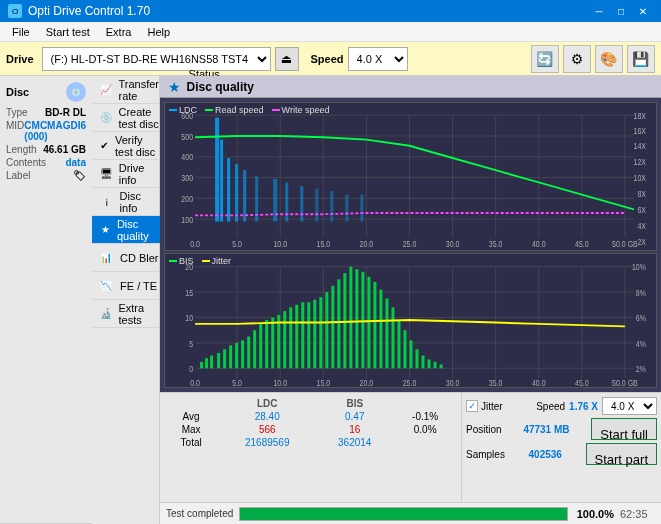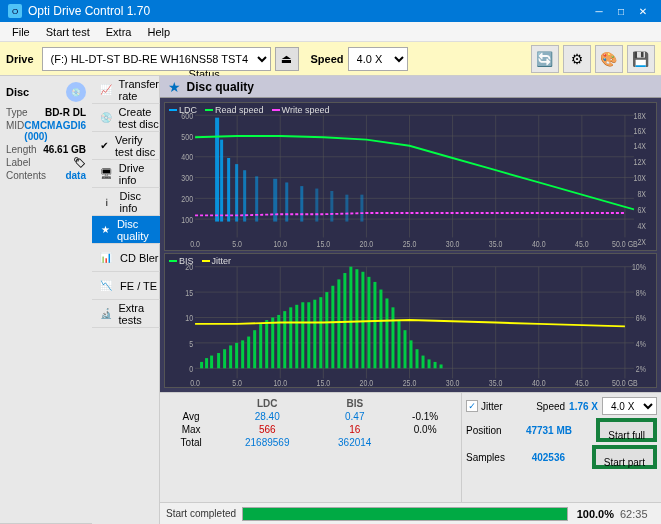--- a/index.html
+++ b/index.html
@@ -69,21 +69,21 @@
     .stats-table { flex: 1; padding: 4px; }
     .stats-table table { width: 100%; font-size: 10px; border-collapse: collapse; }
     .stats-table th { color: #555; font-weight: bold; text-align: center; padding: 1px 4px; }
     .stats-table td { text-align: center; padding: 1px 4px; }
     .stats-table .blue { color: #0078d7; }
     .stats-table .red { color: #cc0000; }
     .stats-right { width: 200px; border-left: 1px solid #ccc; display: flex; flex-direction: column; padding: 4px; gap: 3px; }
     .stats-right-row { display: flex; justify-content: space-between; align-items: center; font-size: 10px; }
     .jitter-check { display: flex; align-items: center; gap: 3px; }
     .checkbox { width: 12px; height: 12px; background: white; border: 1px solid #aaa; display: flex; align-items: center; justify-content: center; font-size: 9px; color: #0078d7; }
-    .stats-btn { height: 22px; background: #e0e0e0; border: 4px solid #15803d; font-size: 10px; padding: 8px 8px; cursor: pointer; }
+    .stats-btn { height: 22px; background: #e0e0e0; border: 1px solid #15803d; font-size: 13px; padding: 8px 8px; cursor: pointer; }
     .speed-val { color: #0078d7; font-weight: bold; }
     .pos-val { color: #0078d7; font-weight: bold; }
 
     
     .progress-area { background: #f0f0f0; border-top: 1px solid #ccc; height: 22px; display: flex; align-items: center; padding: 0 6px; gap: 6px; }
     .progress-bar-outer { flex: 1; height: 14px; background: #ddd; border: 1px solid #aaa; }
     .progress-bar-inner { height: 100%; background: #00aa44; }
     .progress-pct { font-size: 11px; font-weight: bold; min-width: 40px; text-align: right; }
     .progress-time { font-size: 11px; color: #555; min-width: 35px; text-align: left; }
     .status-text { font-size: 10px; color: #333; }
@@ -143,26 +143,26 @@
       </div>
       <div class="disc-info-row">
         <span class="disc-info-label">MID</span>
         <span class="disc-info-value blue">CMCMAGDI6 (000)</span>
       </div>
       <div class="disc-info-row">
         <span class="disc-info-label">Length</span>
         <span class="disc-info-value">46.61 GB</span>
       </div>
       <div class="disc-info-row">
+        <span class="disc-info-label">Contents</span>
+        <span class="disc-info-value blue">data</span>
+      </div>
+      <div class="disc-info-row">
         <span class="disc-info-label">Label</span>
         <span class="disc-info-value">🏷</span>
-      </div>
-      <div class="disc-info-row">
-        <span class="disc-info-label">Contents</span>
-        <span class="disc-info-value blue">data</span>
       </div>
     </div>
     <div class="sidebar-nav">
       <div class="nav-item">
         <span class="nav-item-icon">📈</span>
         <span>Transfer rate</span>
       </div>
       <div class="nav-item">
         <span class="nav-item-icon">💿</span>
         <span>Create test disc</span>
@@ -450,21 +450,21 @@
           <div class="stats-right-row">
             <span>Samples</span>
             <span class="pos-val">402536</span>
             <button class="stats-btn">Start part</button>
           </div>
         </div>
       </div>
     </div>
 
     <div class="progress-area">
-      <span class="status-text">Start completed</span>
+      <span class="status-text">Test completed</span>
       <div class="progress-bar-outer">
         <div class="progress-bar-inner" style="width:100%;"></div>
       </div>
       <span class="progress-pct">100.0%</span>
       <span class="progress-time">62:35</span>
     </div>
   </div>
 </div>
 
 </body></html>

